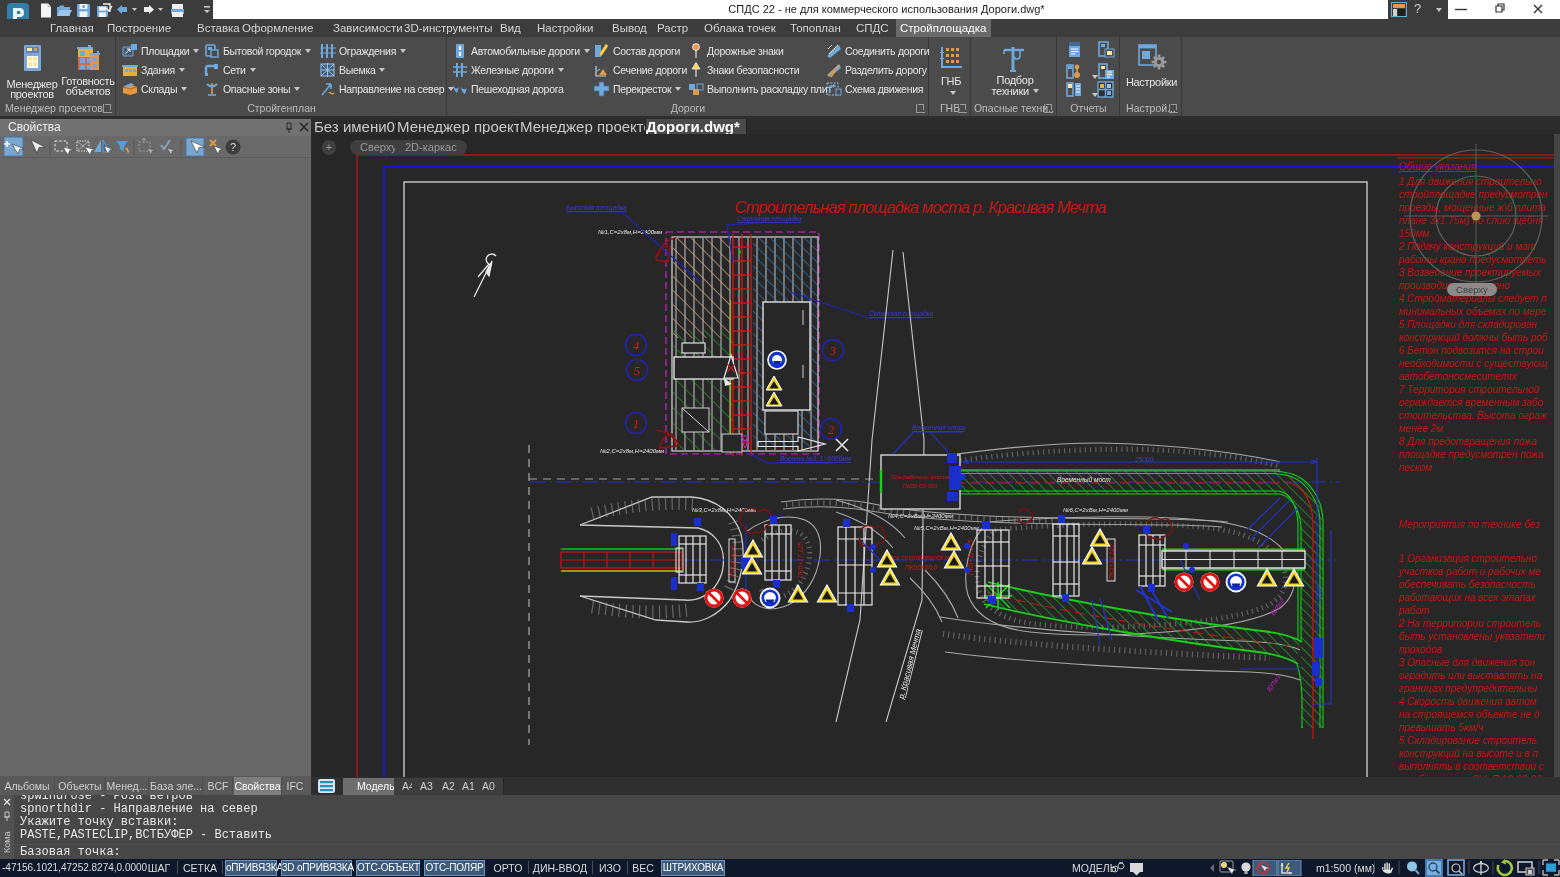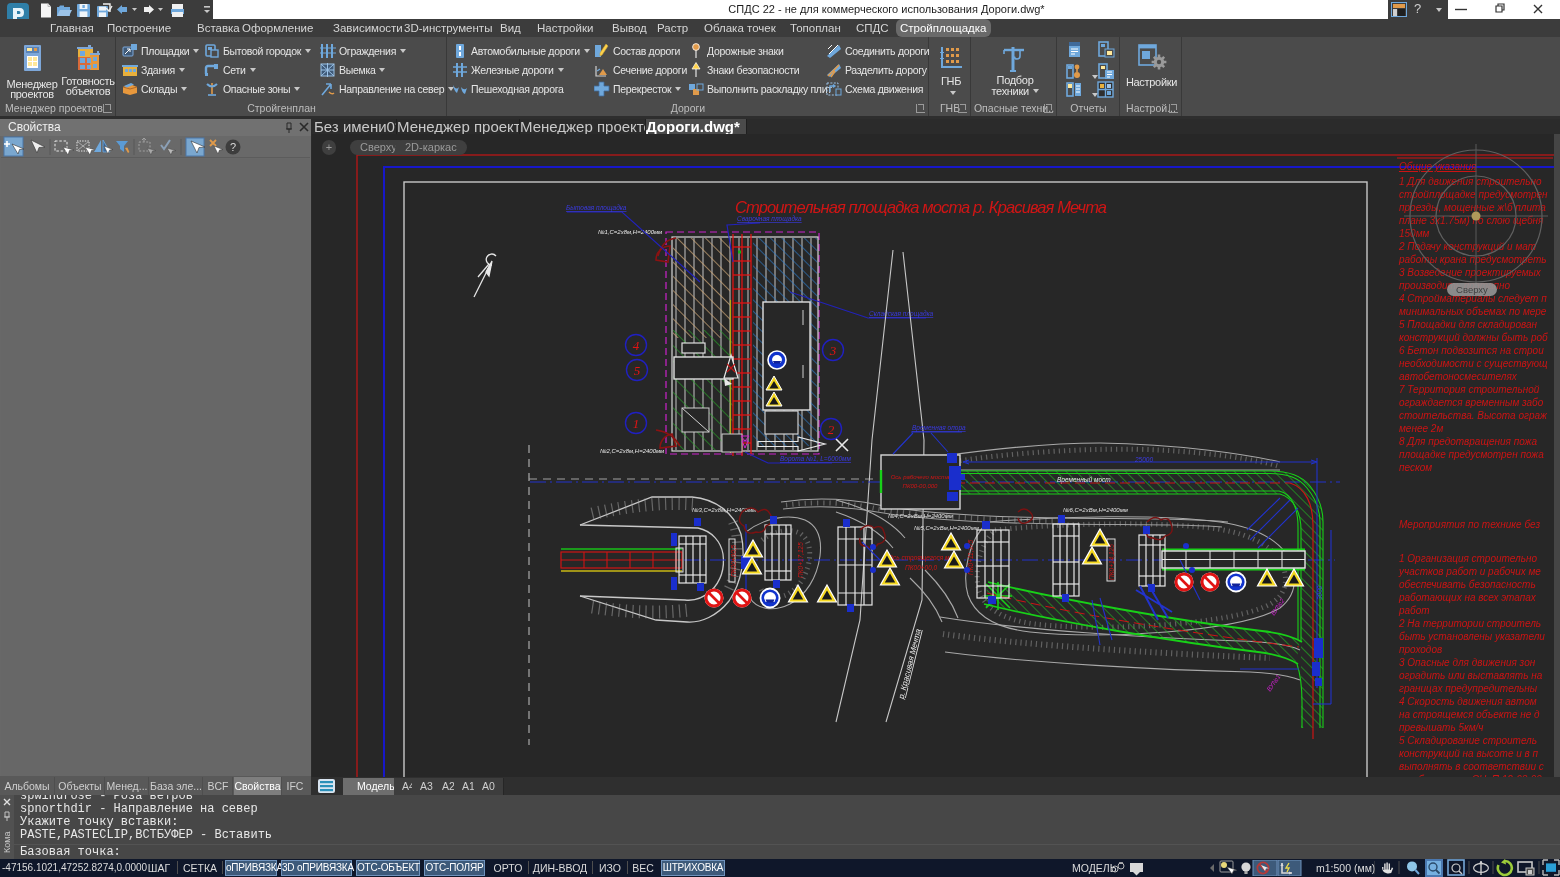--- a/index.html
+++ b/index.html
@@ -9,21 +9,21 @@
   .abs{position:absolute;}
   
   #titlebar{left:0;top:0;width:1560px;height:19px;background:#3c3c3c;}
   #titlewhite{left:213px;top:0;width:1347px;height:19px;background:#ffffff;
       color:#1c1c1c;font-size:11px;text-align:center;line-height:19px;}
   #helpbox{left:1388px;top:0;width:60px;height:19px;background:#3c3c3c;}
   
   #ribtabs{left:0;top:19px;width:1560px;height:18px;background:#3c3c3c;
       font-size:11.5px;color:#d6d6d6;}
   .rtab{position:absolute;top:0;height:18px;line-height:18px;}
-  .rtab.active{background:#6a6a6a;color:#fff;padding:0 4px;border-radius:6px;}
+  .rtab.active{background:#6a6a6a;color:#fff;padding:0 4px;}
   
   #ribbon{left:0;top:37px;width:1560px;height:79px;background:#4b4b4b;}
   .rgroup{position:absolute;top:0;height:79px;border-right:1px solid #393939;}
   .rglabel{position:absolute;bottom:1px;left:0;right:0;height:13px;font-size:10.5px;white-space:nowrap;overflow:hidden;
       color:#bdbdbd;text-align:center;line-height:13px;background:#4b4b4b;}
   .launcher{position:absolute;bottom:3px;right:3px;width:9px;height:9px;
      border-left:1px solid #9a9a9a;border-bottom:1px solid #9a9a9a;}
   .launcher:after{content:"";position:absolute;right:1px;top:0px;width:5px;height:5px;
      border-right:1px solid #9a9a9a;border-top:1px solid #9a9a9a;}
   .sbtn{position:absolute;height:17px;font-size:10.5px;letter-spacing:-0.3px;color:#e6e6e6;white-space:nowrap;line-height:17px;}

